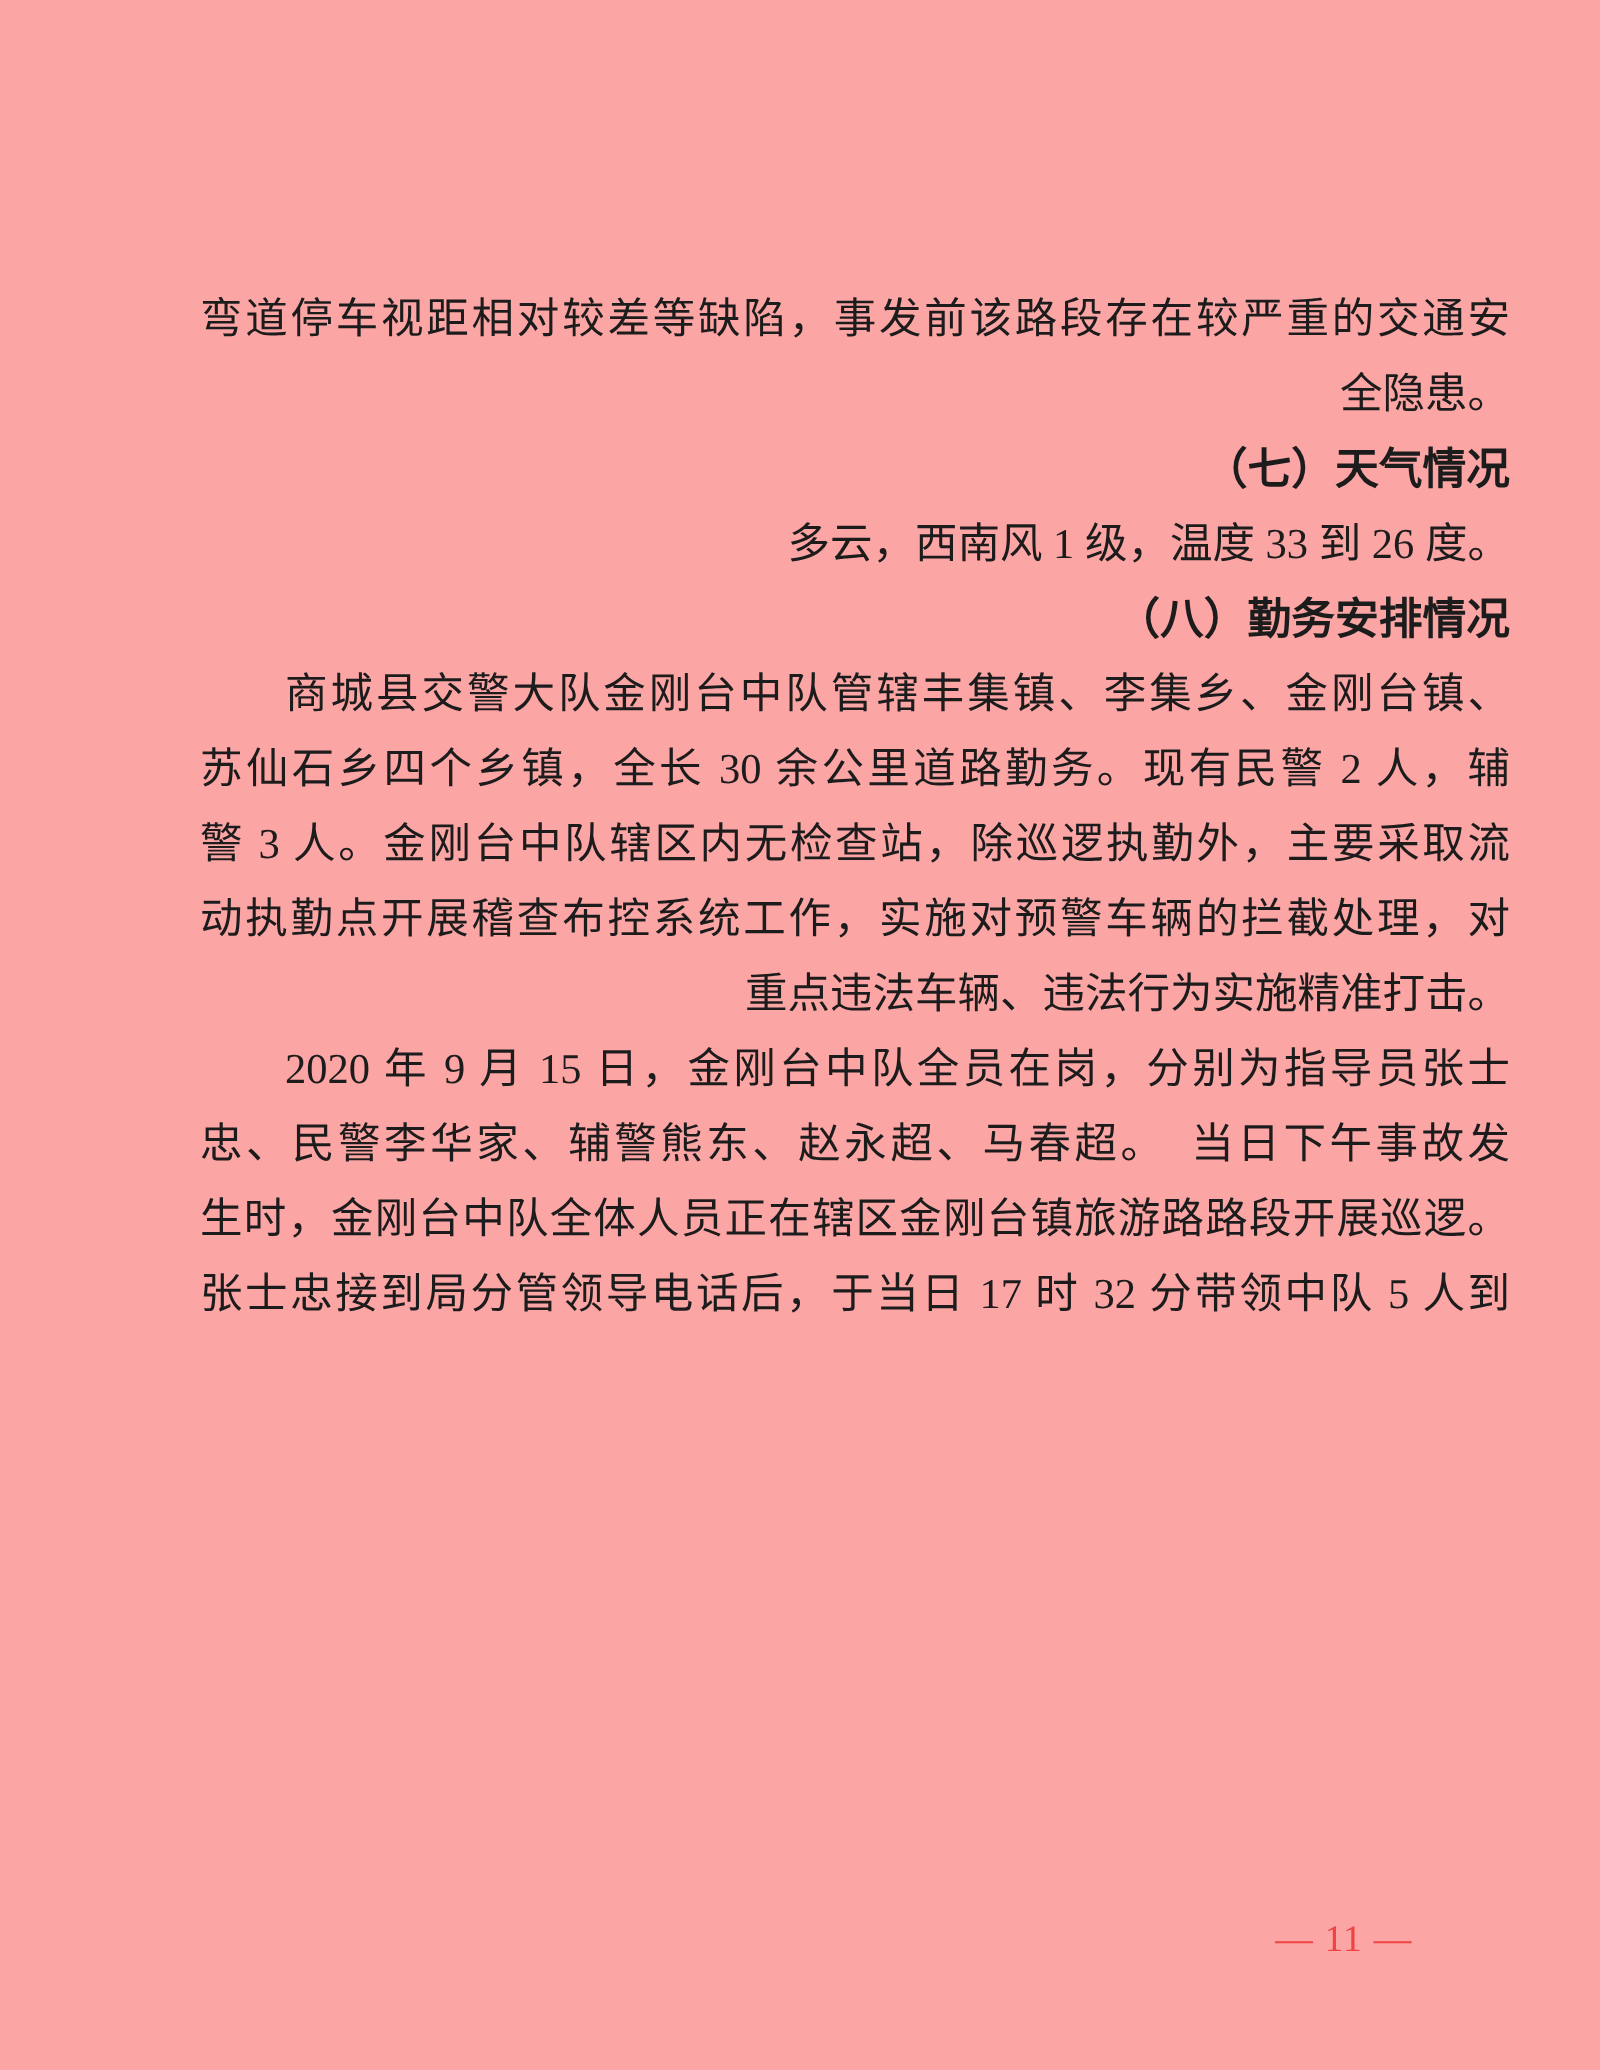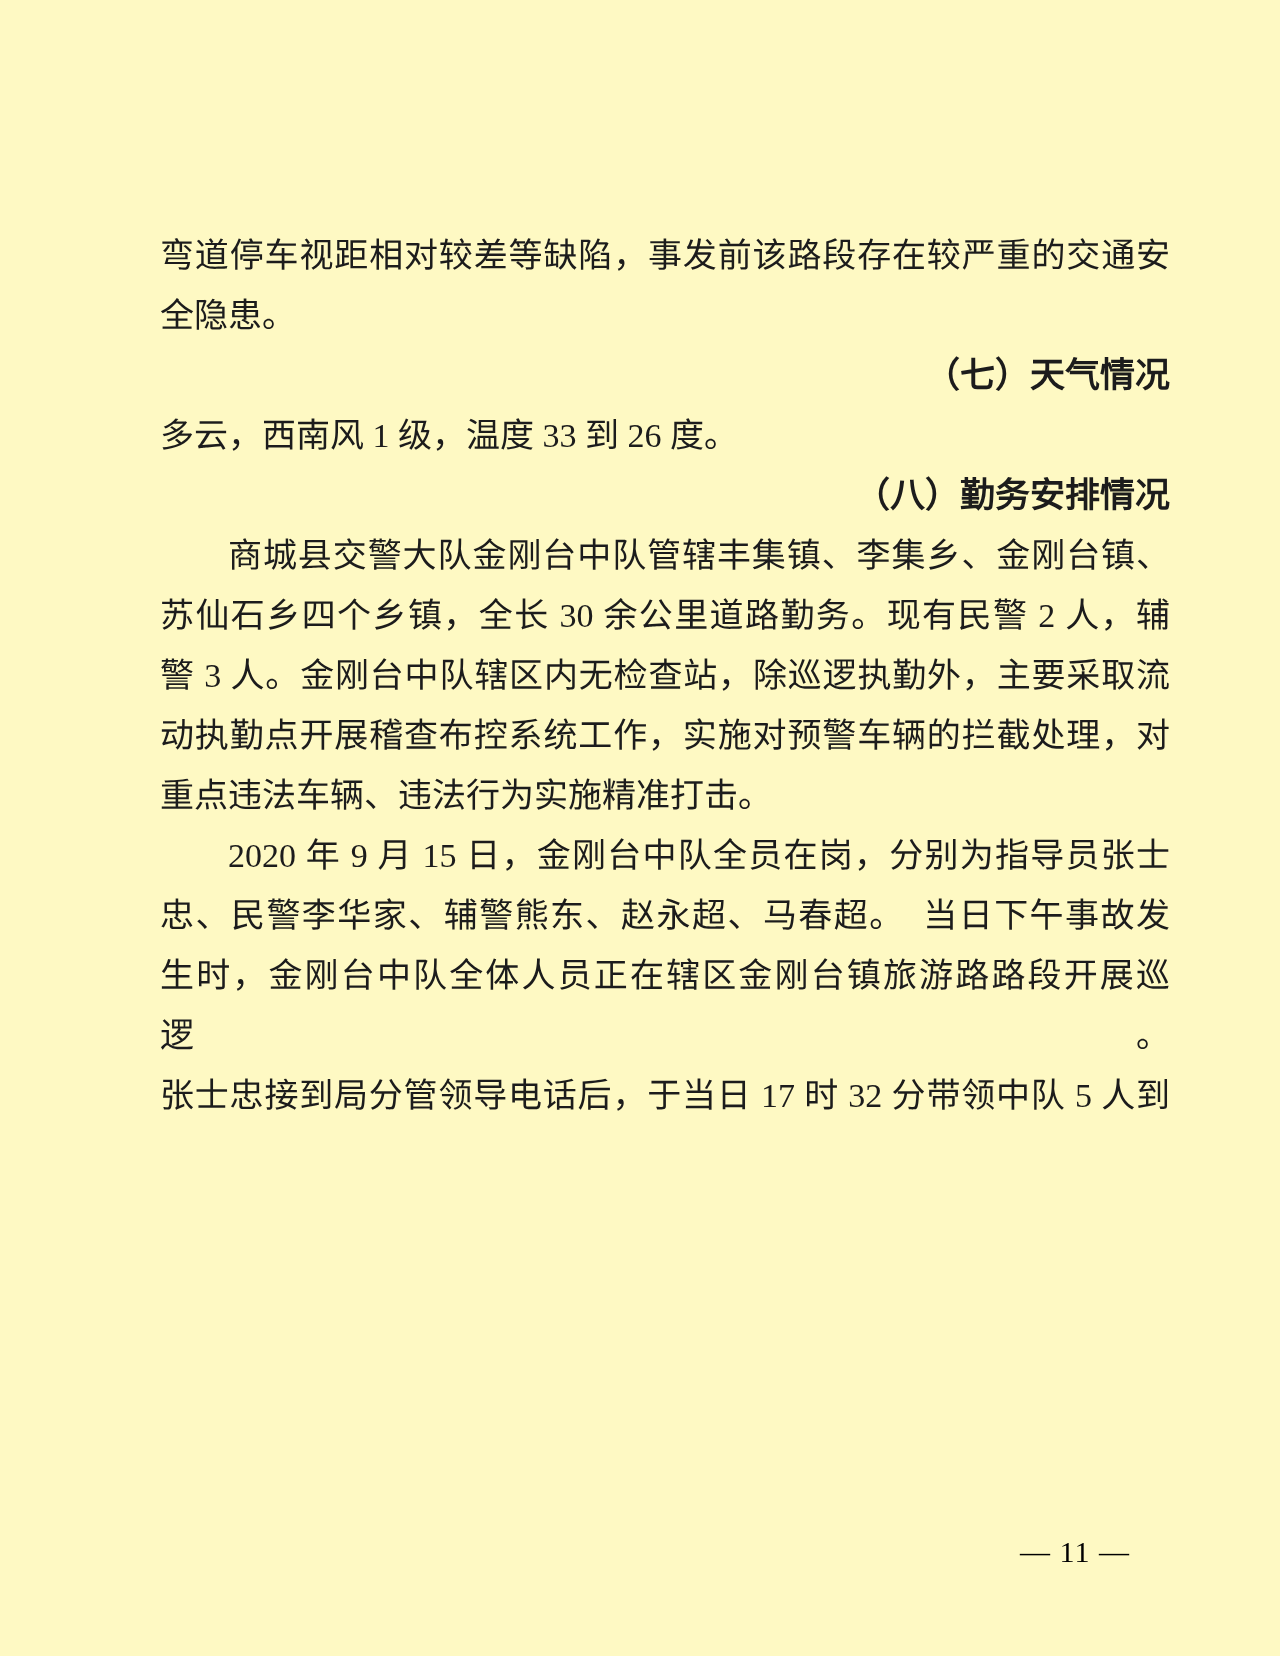--- a/index.html
+++ b/index.html
@@ -12,32 +12,32 @@
     height: 1656px;
     position: relative;
     font-family: "Liberation Serif", serif;
     color: #1c1c1c;
     overflow: hidden;
   }
   .page {
     position: absolute;
     inset: 0;
     box-sizing: border-box;
-    padding: 226px 110px 0 160px;
-    background: #fef9c3;
+    padding: 226px 72px 0 160px;
+    background: #fca5a5;
   }
   .blk {
     margin: 0;
     padding: 0;
   }
   .ln {
     font-size: 34px;
     line-height: 60px;
     white-space: nowrap;
-    text-align: left;
+    text-align: right;
   }
   
   .jl {
     text-align: justify;
     text-align-last: justify;
     white-space: normal;
   }
   
   .ind {
     text-indent: 2em;
@@ -50,21 +50,21 @@
     text-indent: 2em;
     white-space: nowrap;
     text-align: right;
   }
   .footer {
     position: absolute;
     top: 1532px;
     right: 150px;
     font-size: 30px;
     line-height: 40px;
-    color: #000000;
+    color: #ef4444;
     letter-spacing: 1px;
   }
 </style>
 </head>
 <body>
 
 <div class="page">
 
   <div class="blk">
     <div class="ln jl">弯道停车视距相对较差等缺陷，事发前该路段存在较严重的交通安</div>

